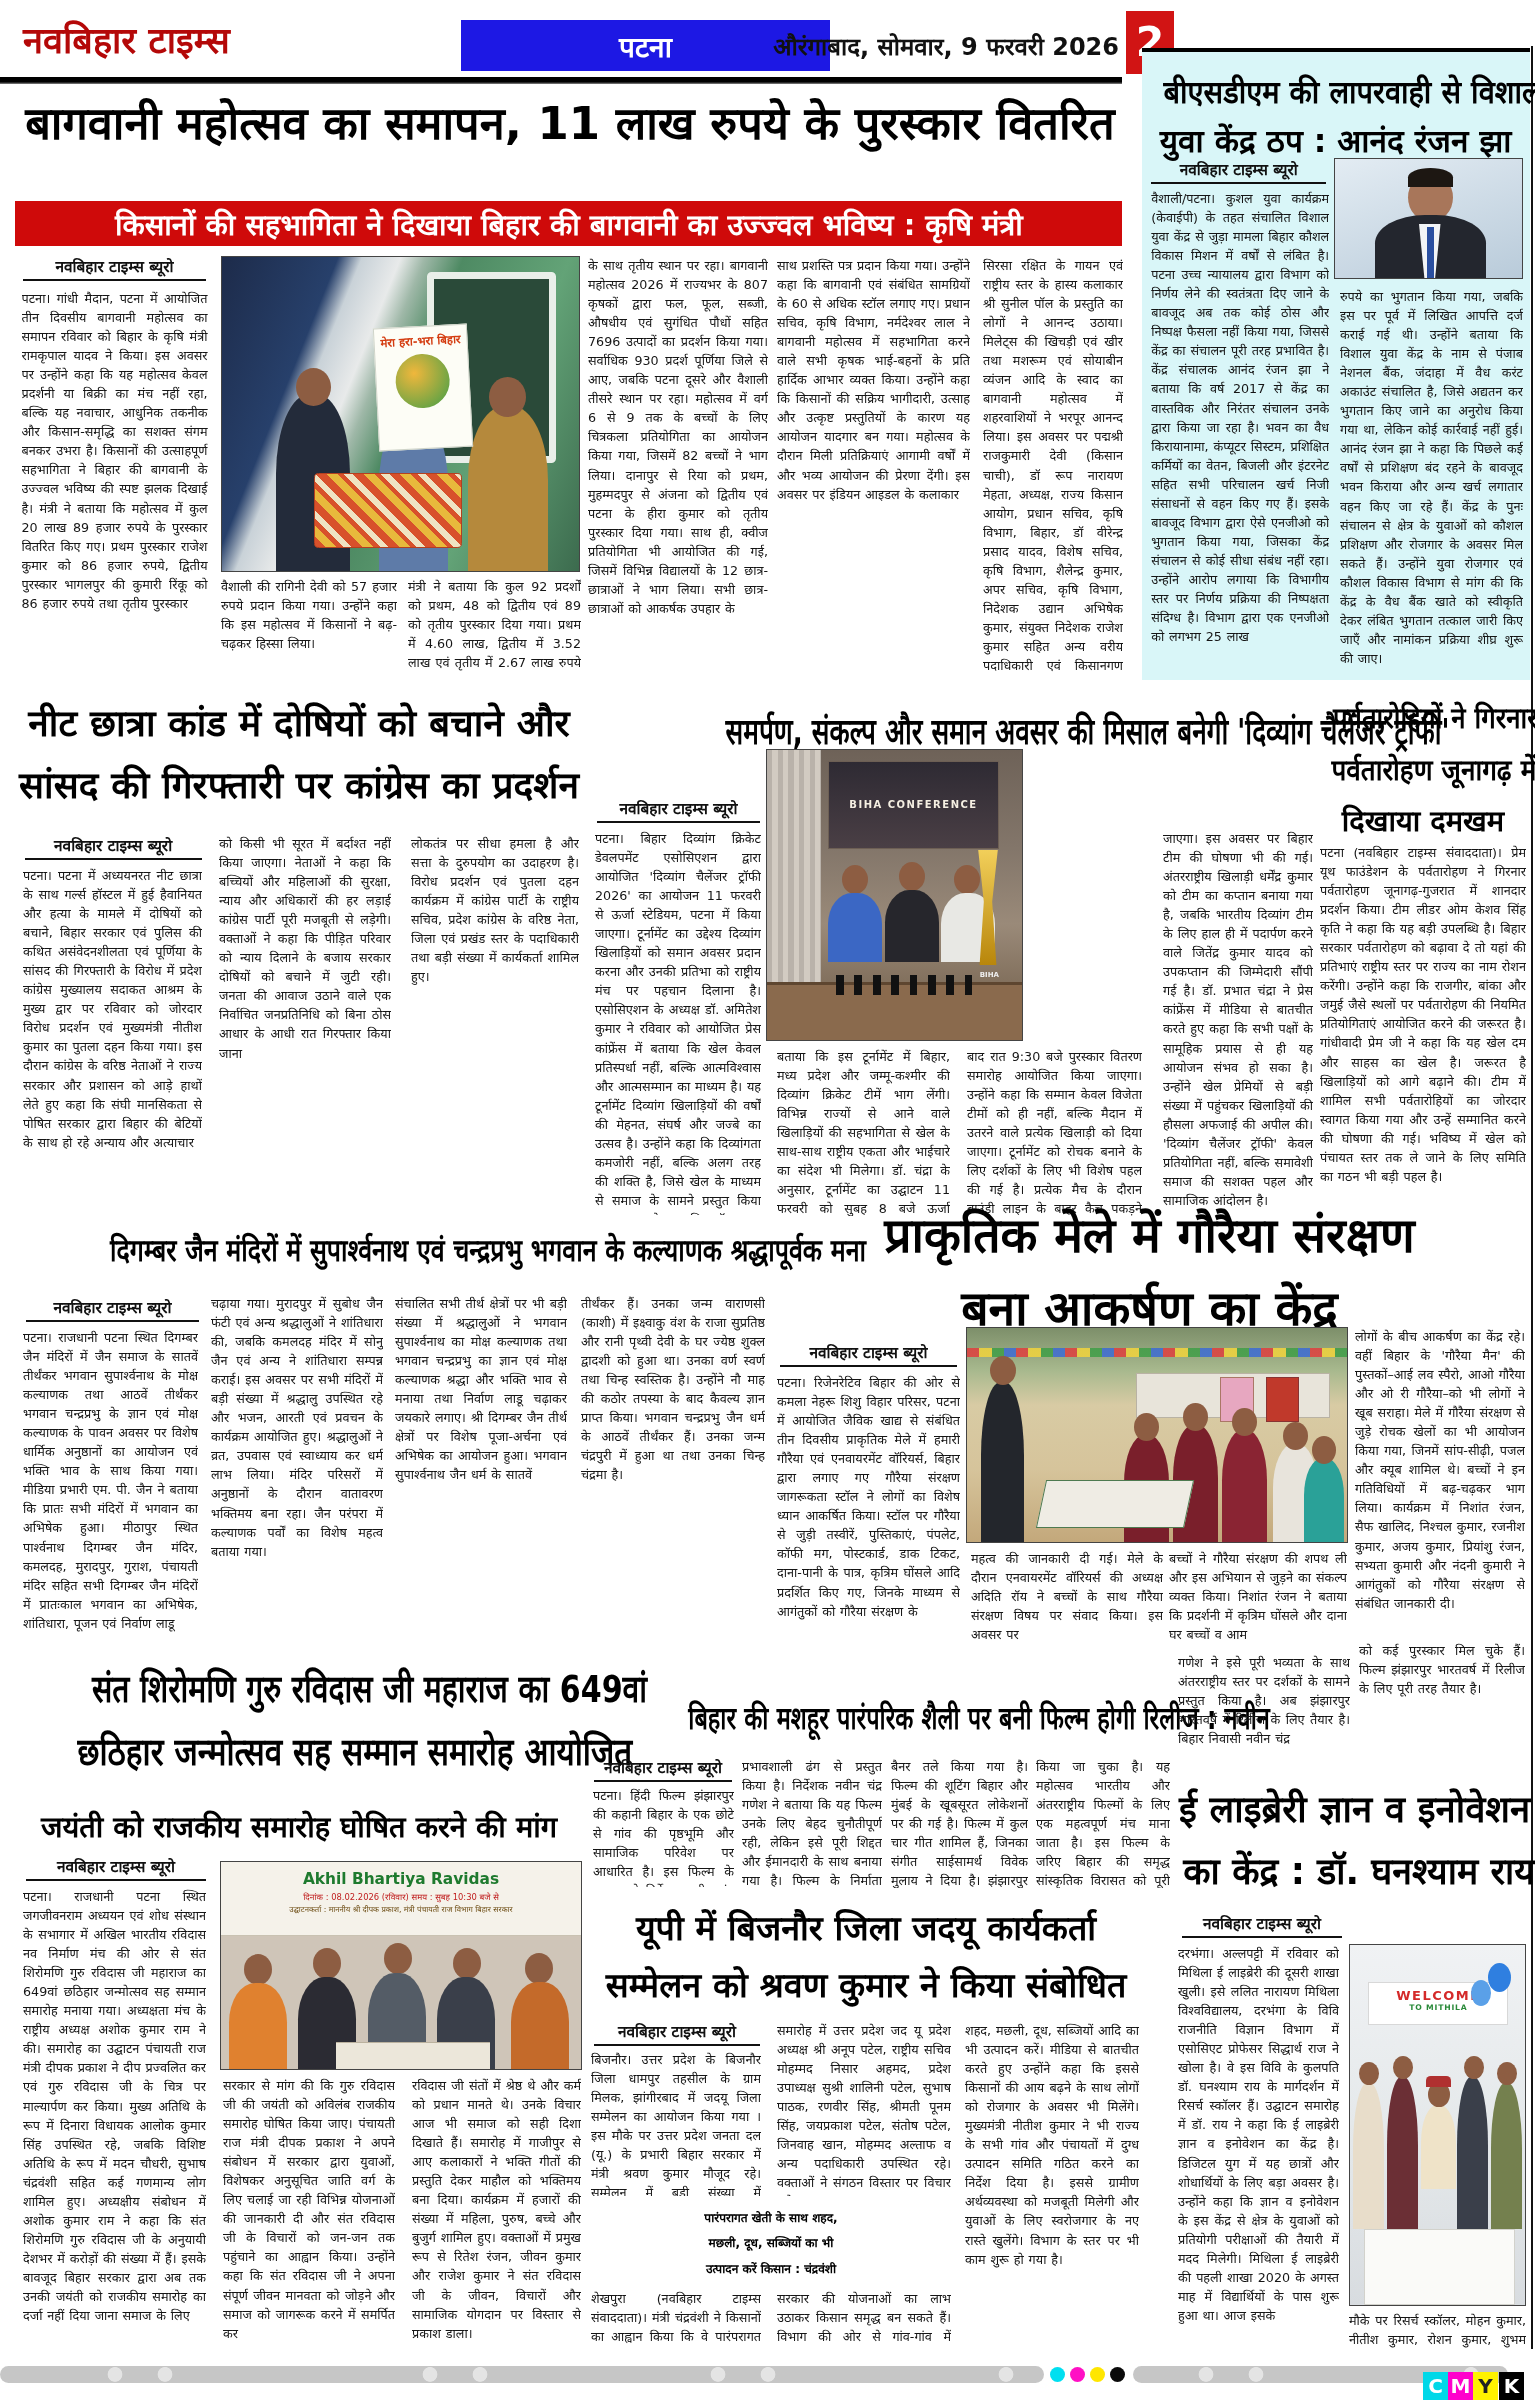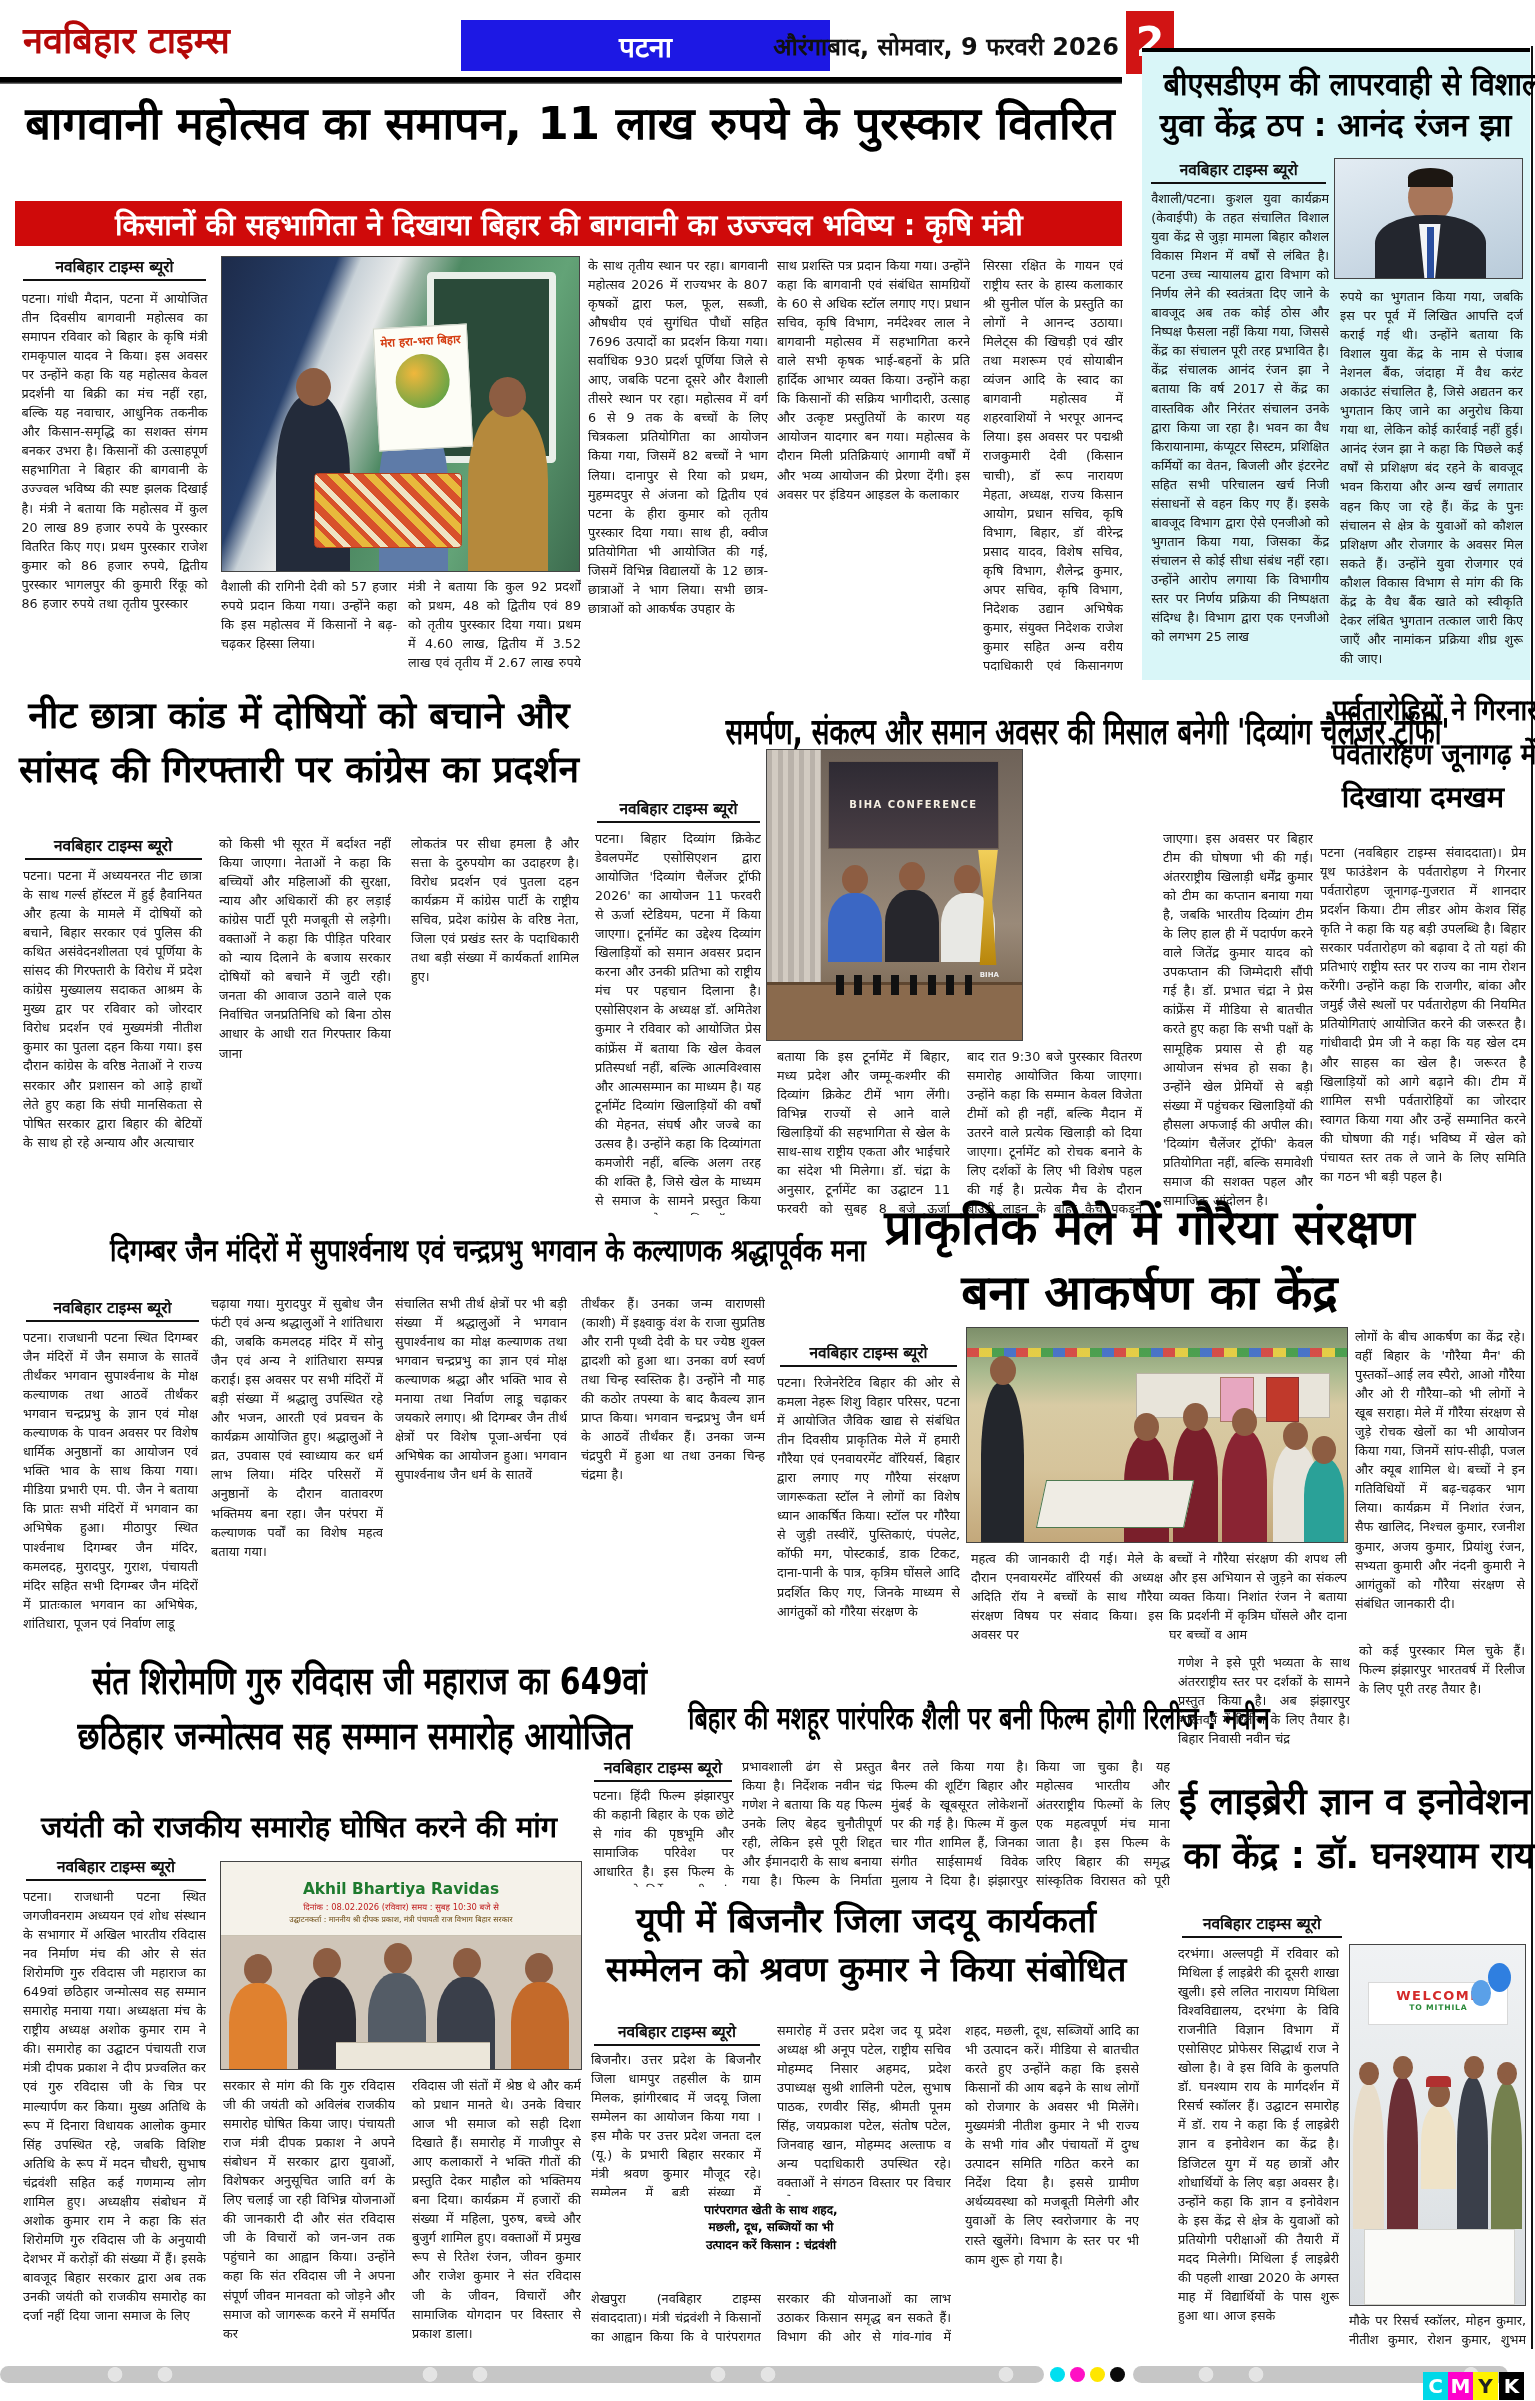--- a/index.html
+++ b/index.html
@@ -1,20 +1,20 @@
 <!DOCTYPE html>
 <html style="font-size:12.3px"><head>
 <meta charset="utf-8">
 <style>
   html,body{margin:0;padding:0;background:#e9e9e9;}
   .page{position:relative;width:1535px;height:2401px;background:#ffffff;overflow:hidden;
         font-family:"DejaVu Sans",sans-serif;color:#111;}
   .abs{position:absolute;}
   .hl{position:absolute;font-weight:bold;color:#000;text-align:center;}
-  .hl .ln{display:block;white-space:nowrap;}
+  .hl .ln{display:block;white-space:nowrap;margin-top:8px;}
   .fit{display:inline-block;white-space:nowrap;}
   .byline{position:absolute;font-weight:bold;font-size:15.4px;text-align:center;
           border-bottom:2.3px solid #111;padding-bottom:2.3px;overflow:hidden;white-space:nowrap;}
   .col{position:absolute;font-size:12.7px;line-height:1.5;text-align:justify;overflow:hidden;
        color:#151515;word-spacing:0.8px;}
   .photo{position:absolute;border:0.8px solid #444;box-sizing:border-box;overflow:hidden;background:#ccc;}
   .head-c{position:absolute;border-radius:50%;background:#8d5d42;}
   .fig{position:absolute;border-radius:45% 45% 0 0;}
   .rail{position:absolute;background:#d9f6f8;border-top:4.6px solid #000;}
   .redband{position:absolute;background:#cf0a0a;color:#fff;font-weight:bold;
@@ -182,21 +182,21 @@
     <span class="ln"><span class="fit" style="transform: scaleX(0.825792); transform-origin: center center;">छठिहार जन्मोत्सव सह सम्मान समारोह आयोजित</span></span>
   </div>
   <div class="hl" style="left:19px;top:1806px;width:560px;font-size:29px;">
     <span class="fit">जयंती को राजकीय समारोह घोषित करने की मांग</span>
   </div>
   <div class="byline" style="left:26px;top:1856px;width:180px;">
     <span class="fit">नवबिहार टाइम्स ब्यूरो</span>
   </div>
   <div class="col" style="left:23px;top:1887px;width:183px;height:459px;">पटना। राजधानी पटना स्थित जगजीवनराम अध्ययन एवं शोध संस्थान के सभागार में अखिल भारतीय रविदास नव निर्माण मंच की ओर से संत शिरोमणि गुरु रविदास जी महाराज का 649वां छठिहार जन्मोत्सव सह सम्मान समारोह मनाया गया। अध्यक्षता मंच के राष्ट्रीय अध्यक्ष अशोक कुमार राम ने की। समारोह का उद्घाटन पंचायती राज मंत्री दीपक प्रकाश ने दीप प्रज्वलित कर एवं गुरु रविदास जी के चित्र पर माल्यार्पण कर किया। मुख्य अतिथि के रूप में दिनारा विधायक आलोक कुमार सिंह उपस्थित रहे, जबकि विशिष्ट अतिथि के रूप में मदन चौधरी, सुभाष चंद्रवंशी सहित कई गणमान्य लोग शामिल हुए। अध्यक्षीय संबोधन में अशोक कुमार राम ने कहा कि संत शिरोमणि गुरु रविदास जी के अनुयायी देशभर में करोड़ों की संख्या में हैं। इसके बावजूद बिहार सरकार द्वारा अब तक उनकी जयंती को राजकीय समारोह का दर्जा नहीं दिया जाना समाज के लिए</div>
   <div class="photo" style="left:220px;top:1861px;width:362px;height:209px;background:#cfc5b8;">
-    <div class="abs" style="left:0;top:0;width:100%;height:74px;background:#f5f2ea;border-bottom:1.5px solid #c9c2b2;text-align:center;padding-top:18px;box-sizing:border-box;">
+    <div class="abs" style="left:0;top:0;width:100%;height:74px;background:#f5f2ea;border-bottom:1.5px solid #c9c2b2;text-align:center;padding-top:8px;box-sizing:border-box;">
       <div style="font-size:15.4px;font-weight:bold;color:#1e7a2e;">Akhil Bhartiya Ravidas</div>
       <div style="font-size:8.4px;color:#c02020;margin-top:3.1px;">दिनांक : 08.02.2026 (रविवार) समय : सुबह 10:30 बजे से</div>
       <div style="font-size:7.7px;color:#6b4a10;margin-top:2.3px;">उद्घाटनकर्ता : माननीय श्री दीपक प्रकाश, मंत्री पंचायती राज विभाग बिहार सरकार</div>
     </div>
     <div class="head-c" style="left:23px;top:92px;width:28px;height:31px;"></div>
     <div class="fig" style="left:7.7px;top:121px;width:58px;height:88px;background:#e0812f;"></div>
     <div class="head-c" style="left:92px;top:86px;width:28px;height:31px;"></div>
     <div class="fig" style="left:77px;top:115px;width:58px;height:94px;background:#2b2b33;"></div>
     <div class="head-c" style="left:163px;top:81px;width:28px;height:31px;"></div>
     <div class="fig" style="left:147px;top:111px;width:58px;height:98px;background:#545c66;"></div>

